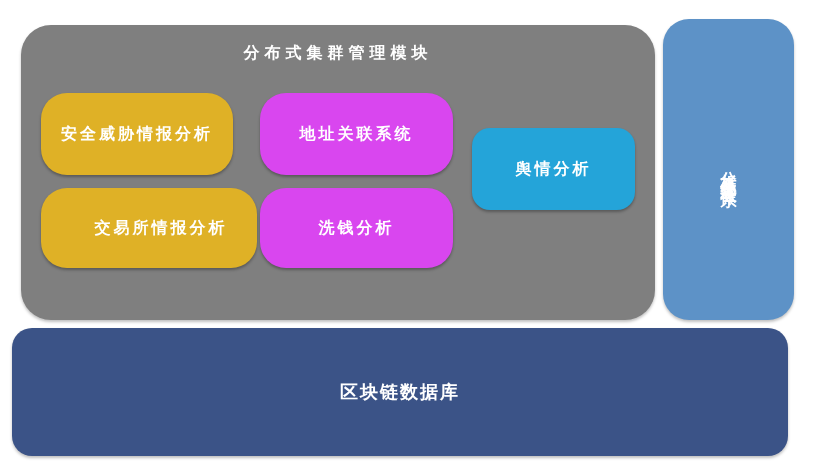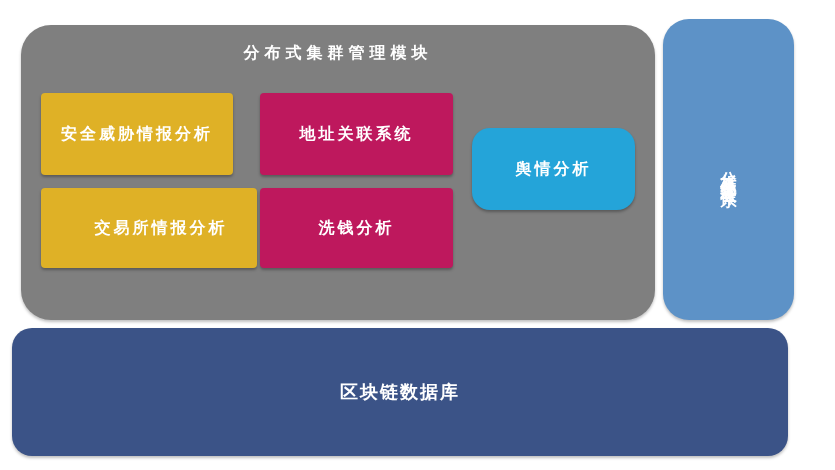--- a/index.html
+++ b/index.html
@@ -41,29 +41,29 @@
     font-weight: bold;
     font-size: 16px;
     letter-spacing: 5px;
   }
   
   .module {
     position: absolute;
     display: flex;
     align-items: center;
     justify-content: center;
-    border-radius: 4px;
+    border-radius: 26px;
     color: #ffffff;
     font-weight: bold;
     font-size: 16px;
     letter-spacing: 3px;
     box-shadow: 0 2px 3px rgba(0,0,0,0.30);
   }
   .yellow { background: #DFB126; }
-  .green  { background: #be185d; }
+  .green  { background: #d946ef; }
   .cyan   { background: #24A4D9; border-radius: 18px; }
   .mod-security  { left: 20px;  top: 68px;  width: 192px; height: 82px; }
   .mod-address   { left: 239px; top: 68px;  width: 193px; height: 82px; }
   .mod-exchange  { left: 20px;  top: 163px; width: 192px; height: 80px; padding-left: 24px; }
   .mod-launder   { left: 239px; top: 163px; width: 193px; height: 80px; }
   .mod-opinion   { left: 451px; top: 103px; width: 163px; height: 82px; }
   
   .sidebar {
     left: 663px; top: 19px;
     width: 131px; height: 301px;

